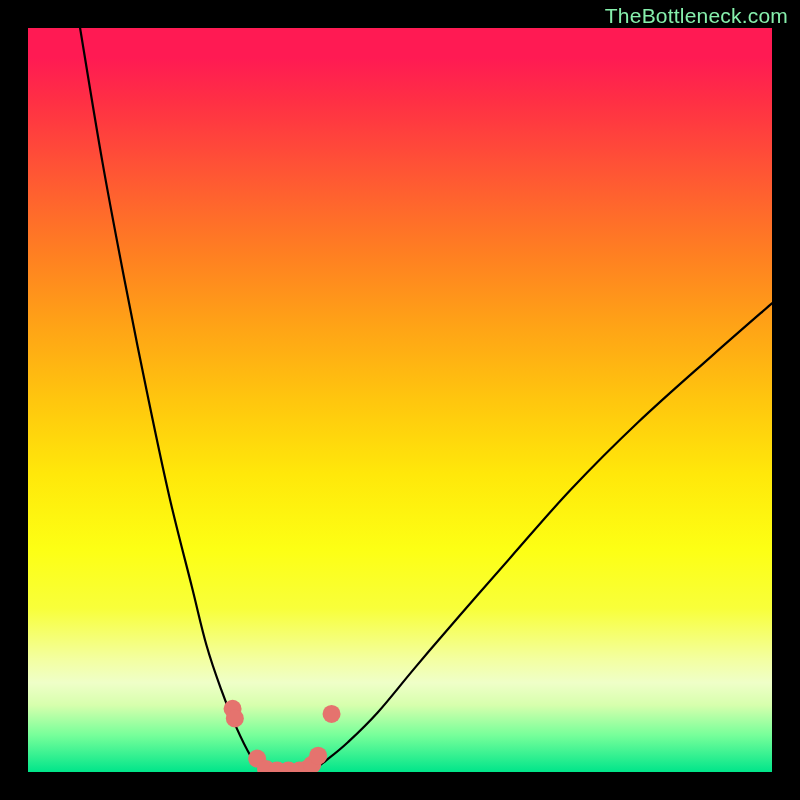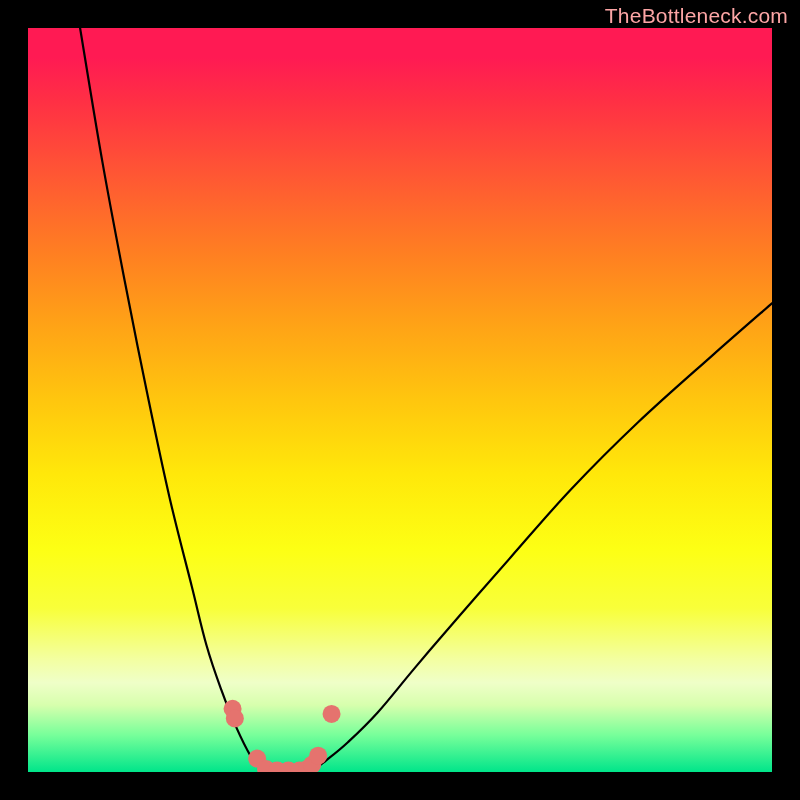--- a/index.html
+++ b/index.html
@@ -52,21 +52,21 @@
   .curve-svg {
     position: absolute;
     inset: 0;
     width: 744px;
     height: 744px;
   }
   .watermark {
     position: absolute;
     top: 4px;
     right: 12px;
-    color: #fca5a5;
+    color: #86efac;
     font-size: 21px;
     font-weight: 500;
     letter-spacing: 0.2px;
   }
 </style>
 </head>
 <body>
 
 <div class="frame">
   <div class="watermark">TheBottleneck.com</div>

